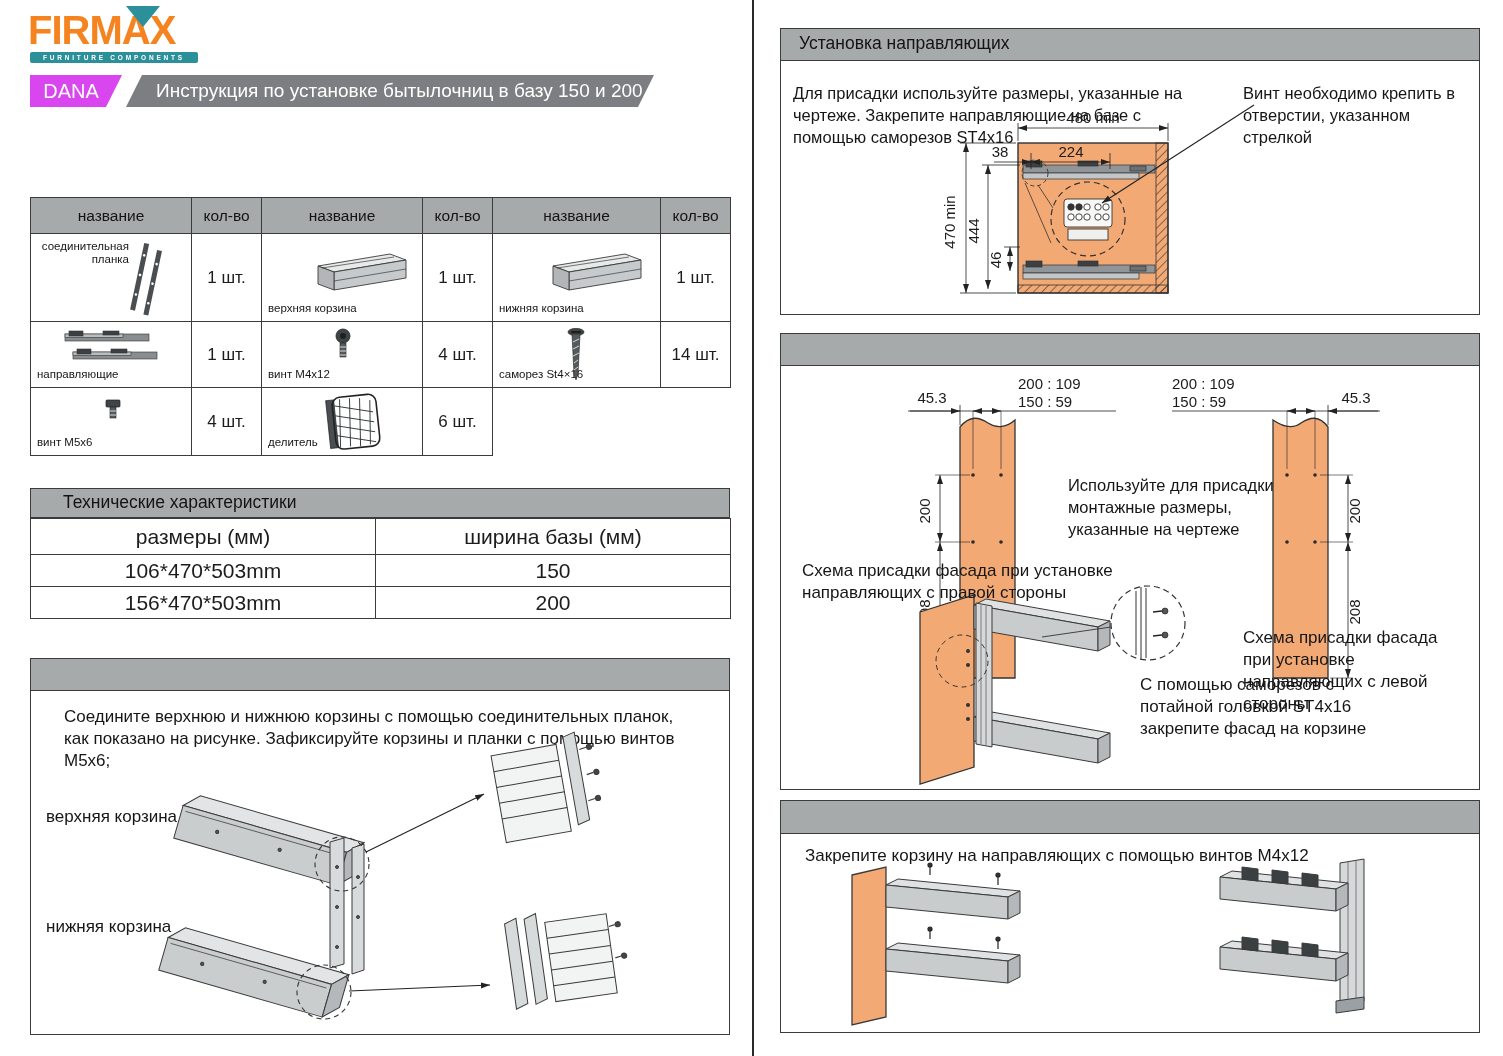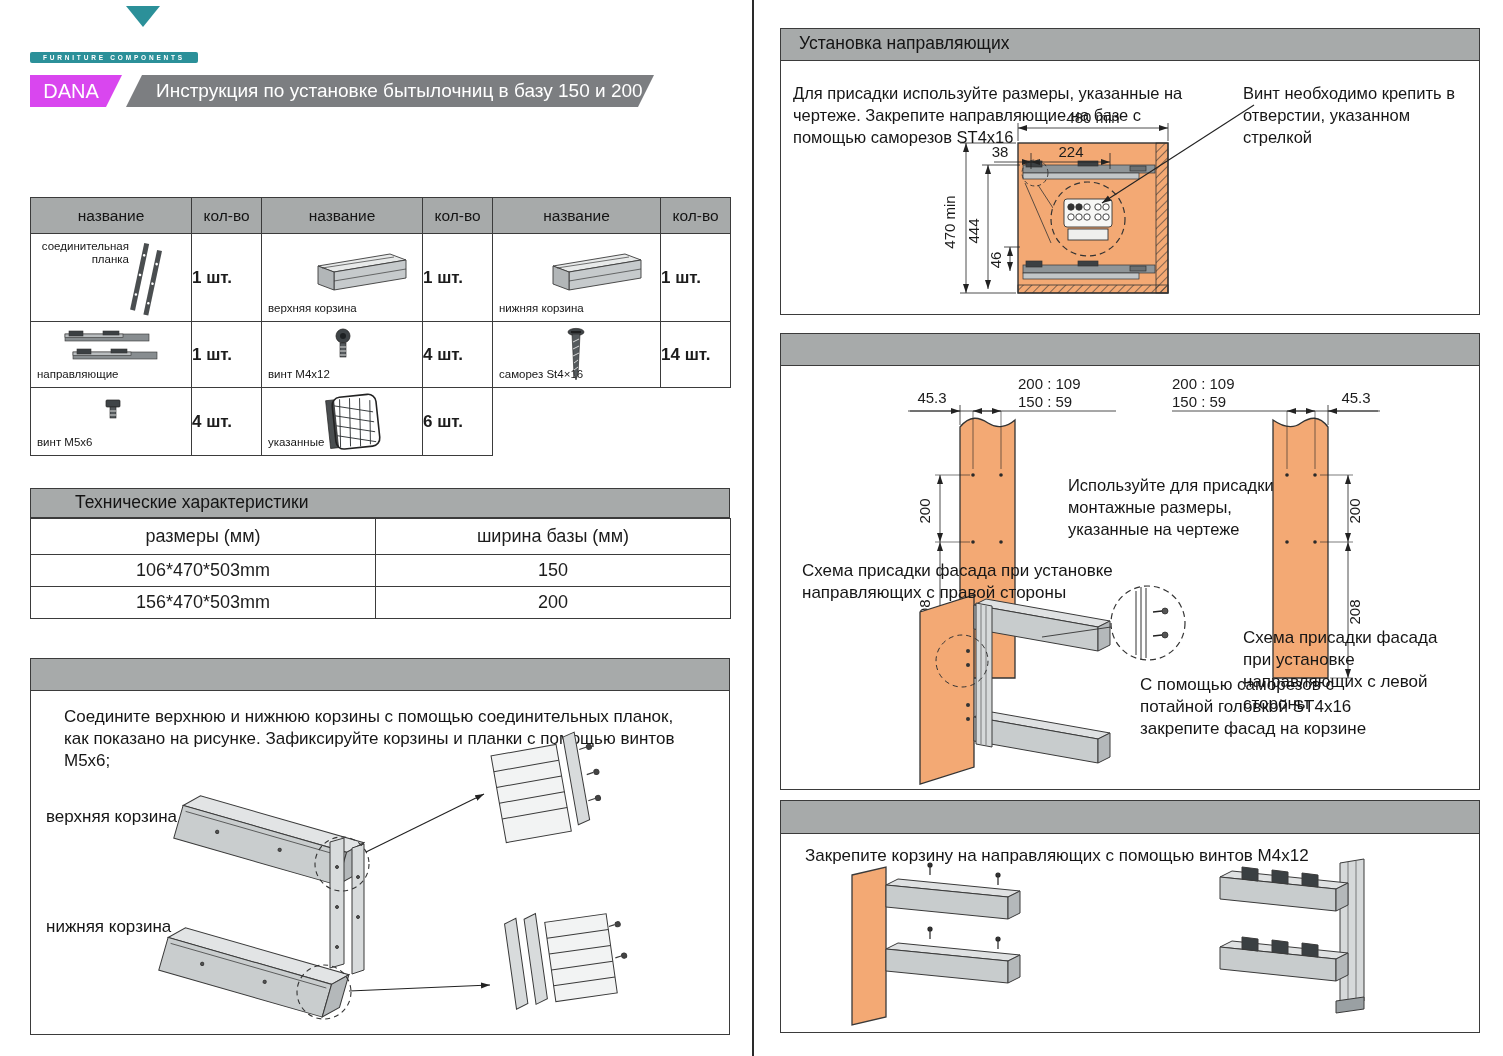--- a/index.html
+++ b/index.html
@@ -18,43 +18,44 @@
           clip-path:polygon(16px 0,100% 0,calc(100% - 16px) 100%,0 100%);}
   
   table{border-collapse:collapse;table-layout:fixed;}
   .parts-table td,.parts-table th{border:1.6px solid #3b3b3b;padding:0;vertical-align:middle;}
   .parts-table th{background:#a7aaaa;font-weight:400;font-size:15.5px;color:#141414;}
   .pcell{position:relative;text-align:right;}
   .pname{position:absolute;font-size:11.5px;line-height:1.15;color:#161616;}
   .lbl-top{top:6px;left:6px;width:92px;}
   .lbl-bot{bottom:6px;left:6px;}
   .picon{position:absolute;}
-  .qty{font-size:17px;font-weight:bold;}
+  .qty{font-size:17px;text-align:center;}
   .blank{border:none !important;background:#fff;}
   .spec-bar{background:#a7aaaa;border:1.6px solid #3b3b3b;font-size:17.5px;line-height:27px;
-            padding-left:44px;color:#141414;}
-  .spec-table td{border:1.4px solid #3b3b3b;text-align:center;font-size:18px;}
+            padding-left:32px;color:#141414;}
+  .spec-table td{border:1.4px solid #3b3b3b;text-align:center;font-size:21px;}
   
   .sec-bar{background:#a7aaaa;border:1.6px solid #3b3b3b;font-size:17.5px;line-height:29px;
            padding-left:18px;color:#141414;}
   .sec-box{border:1.7px solid #3b3b3b;background:#fff;}
   .divider{background:#2a2a2a;}
   .txt{font-size:16.5px;line-height:1.32;color:#161616;margin-top:17px;}
   .txt17{font-size:17px;line-height:1.3;color:#161616;}
   .dim{font:15px "Liberation Sans",sans-serif;fill:#1c1c1c;}
   svg{display:block;}
 </style>
 </head>
 <body>
 
 <div class="page">
 
   <div class="abs divider" style="left:752px;top:0;width:2px;height:1056px;"></div>
 
   <div class="abs" style="left:28px;top:10px;width:200px;height:58px;">
+    <div class="logo-word">FIRMAX</div>
     <div class="logo-tri" style="left:98px;top:-4px;"></div>
     <div class="logo-band abs" style="left:2px;top:42px;width:168px;height:11px;">FURNITURE COMPONENTS</div>
   </div>
 
   <div class="abs badge" style="left:30px;top:75px;width:92px;height:32px;">DANA</div>
   <div class="abs banner" style="left:126px;top:75px;width:528px;height:32px;">Инструкция по установке бытылочниц в базу 150 и 200 мм</div>
 
   <table class="parts-table abs" style="left:30px;top:197px;width:700px;">
     <colgroup>
         <col style="width:161px">
@@ -166,21 +167,21 @@
         <span class="pname lbl-bot">винт M5x6</span>
         <svg class="picon" style="left:70px;top:8px;" width="24" height="30" viewBox="0 0 24 30">
           <rect x="5" y="4" width="14" height="7" rx="1" fill="#3f4447" stroke="#222" stroke-width="0.7"></rect>
           <rect x="9" y="11" width="6" height="11" fill="#555a5d" stroke="#222" stroke-width="0.6"></rect>
           <line x1="9" y1="15" x2="15" y2="15" stroke="#d8d8d8" stroke-width="1"></line>
           <line x1="9" y1="19" x2="15" y2="19" stroke="#d8d8d8" stroke-width="1"></line>
         </svg>
       </td>
       <td class="qty">4 шт.</td>
       <td class="pcell">
-        <span class="pname lbl-bot">указанные</span>
+        <span class="pname lbl-bot">делитель</span>
         <svg class="picon" style="left:58px;top:2px;" width="66" height="64" viewBox="0 0 66 64">
           <g transform="rotate(-6 33 32)">
             <rect x="8" y="8" width="8" height="48" fill="#4a4e50" stroke="#222" stroke-width="0.7"></rect>
             <rect x="14" y="6" width="44" height="52" rx="8" fill="none" stroke="#222" stroke-width="1.6"></rect>
             <path d="M16,14 L54,24 M16,24 L54,34 M16,34 L54,44 M16,44 L54,54 M22,8 L18,56 M32,8 L28,56 M42,9 L38,57 M52,12 L48,56" stroke="#2f3335" stroke-width="0.9" fill="none"></path>
           </g>
         </svg>
       </td>
       <td class="qty">6 шт.</td>
       <td class="blank"></td>

